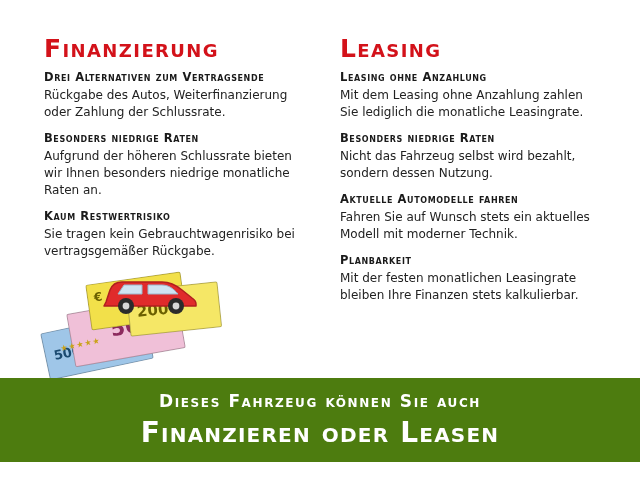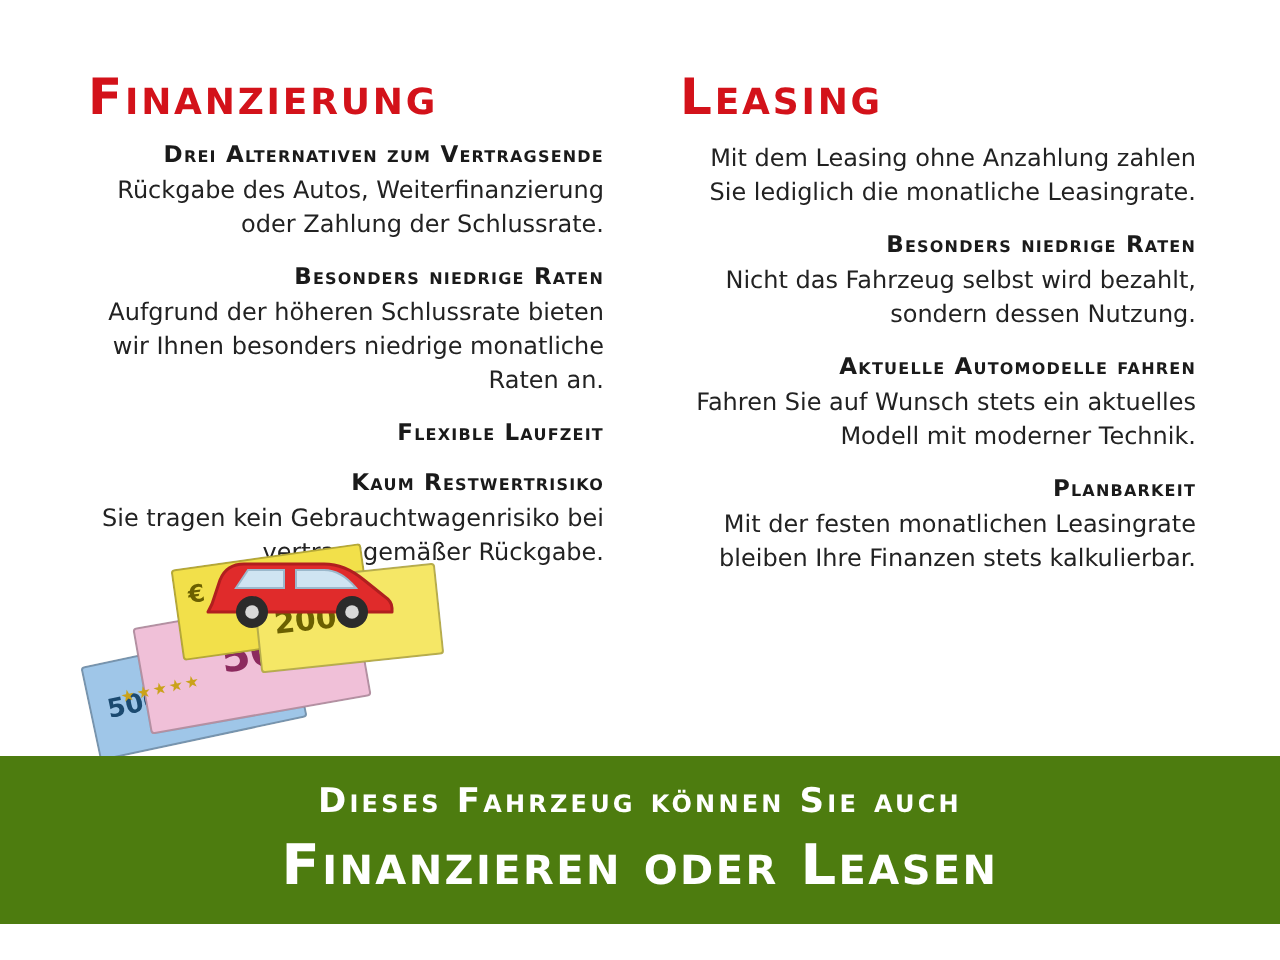--- a/index.html
+++ b/index.html
@@ -63,21 +63,20 @@
     color: #d3121a;
     letter-spacing: 1.4px;
     font-variant: small-caps;
     text-transform: none;
     margin: 0 0 9px 0;
     line-height: 1.05;
   }
 
   .entry {
     margin-bottom: 11px;
-    text-align: right;
   }
   .entry-title {
     font-family: "DejaVu Sans", sans-serif;
     font-size: 11.5px;
     font-weight: bold;
     color: #1a1a1a;
     letter-spacing: 0.6px;
     line-height: 1.2;
     margin-bottom: 2px;
     font-variant: small-caps;
@@ -246,33 +245,33 @@
           <div class="entry-title">Drei Alternativen zum Vertragsende</div>
           <div class="entry-text">Rückgabe des Autos, Weiterfinanzierung oder Zahlung der Schlussrate.</div>
         </div>
 
         <div class="entry">
           <div class="entry-title">Besonders niedrige Raten</div>
           <div class="entry-text">Aufgrund der höheren Schlussrate bieten wir Ihnen besonders niedrige monatliche Raten an.</div>
         </div>
 
         <div class="entry">
-          <div class="entry-title">Flexible Laufzeit</div>
         </div>
 
         <div class="entry">
           <div class="entry-title">Kaum Restwertrisiko</div>
           <div class="entry-text">Sie tragen kein Gebrauchtwagenrisiko bei vertragsgemäßer Rückgabe.</div>
         </div>
       </div>
 
       <div class="col col-right">
         <div class="col-title">Leasing</div>
 
         <div class="entry">
+          <div class="entry-title">Leasing ohne Anzahlung</div>
           <div class="entry-text">Mit dem Leasing ohne Anzahlung zahlen Sie lediglich die monatliche Leasingrate.</div>
         </div>
 
         <div class="entry">
           <div class="entry-title">Besonders niedrige Raten</div>
           <div class="entry-text">Nicht das Fahrzeug selbst wird bezahlt, sondern dessen Nutzung.</div>
         </div>
 
         <div class="entry">
           <div class="entry-title">Aktuelle Automodelle fahren</div>

